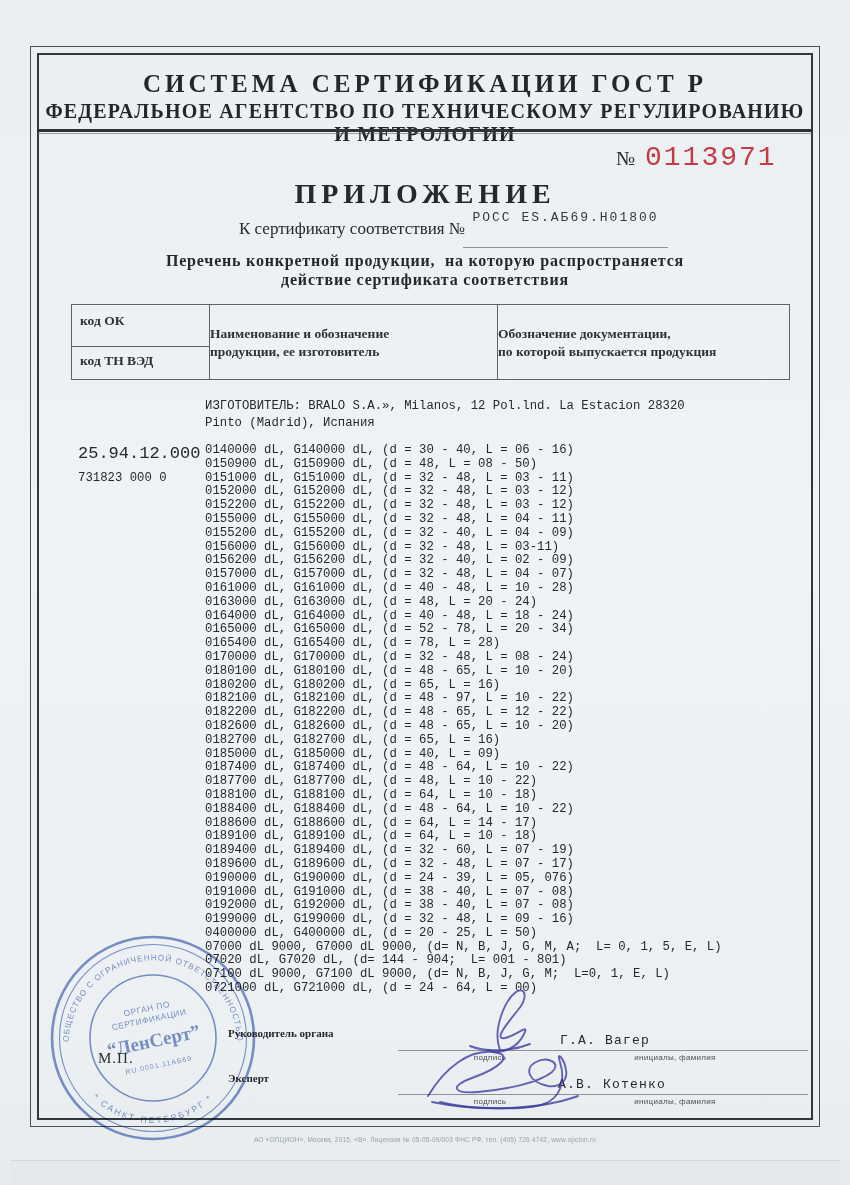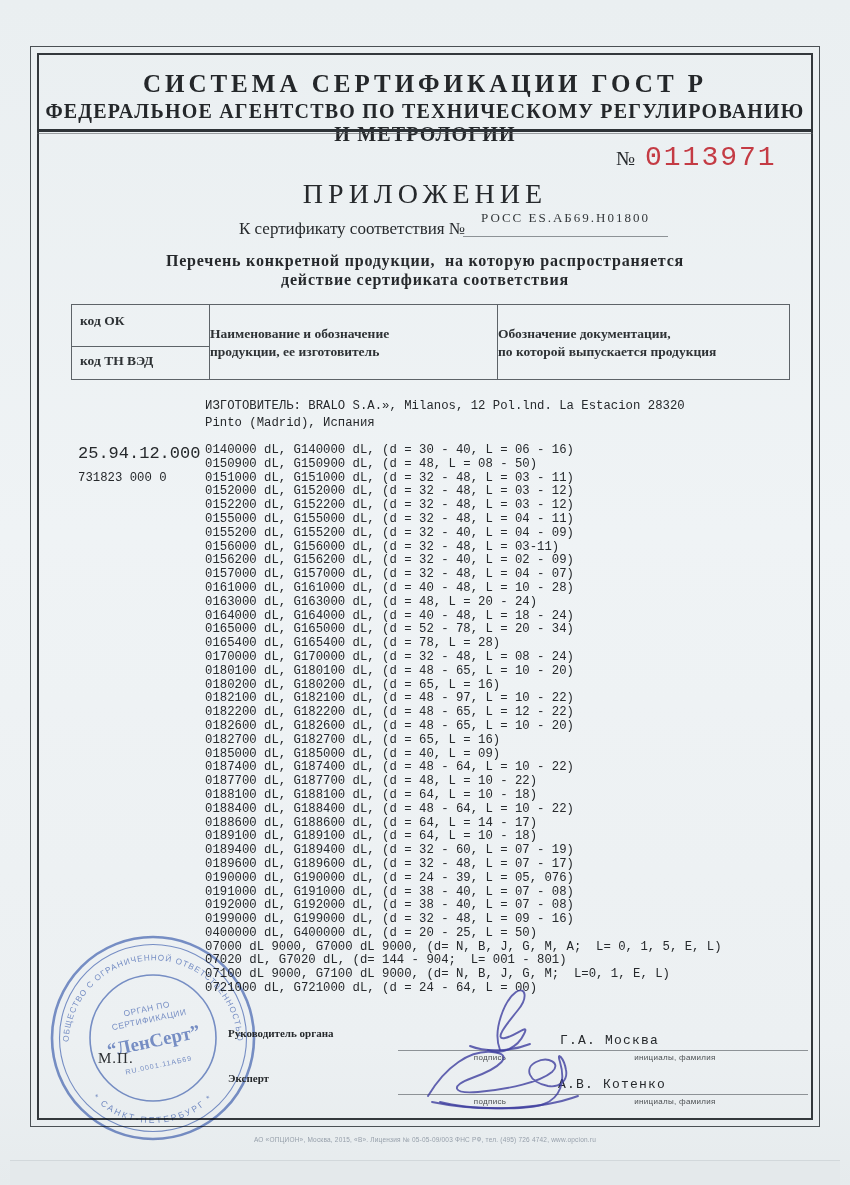--- a/index.html
+++ b/index.html
@@ -26,27 +26,27 @@
           letter-spacing:4px;color:#24272a}
   .title2{left:37px;top:100px;width:776px;text-align:center;font-size:20px;font-weight:bold;
           letter-spacing:1.2px;color:#24272a}
   .header-rule{left:37px;top:129px;width:776px;height:2.5px;background:#2e3337}
   .header-rule2{left:37px;top:133px;width:776px;height:1px;background:#55595c;opacity:.55}
 
   .num-prefix{left:616px;top:147px;font-size:20px;color:#26292c}
   .num-value{left:645px;top:142px;font-family:"Liberation Mono",monospace;font-size:28px;
              letter-spacing:2px;color:var(--number_red)}
 
-  .appendix{left:0;top:178px;width:850px;text-align:center;font-size:28px;font-weight:normal;
+  .appendix{left:0;top:178px;width:850px;text-align:center;font-size:28px;font-weight:bold;
             letter-spacing:5px;color:#26292c}
 
   .cert-label{left:239px;top:219px;font-size:17px;font-weight:normal;color:#26292c}
-  .cert-value{left:463px;top:210px;width:205px;text-align:center;font-family:Liberation Serif, serif;
+  .cert-value{left:463px;top:210px;width:205px;text-align:center;font-family:Liberation Mono, monospace;
               font-size:13px;letter-spacing:2px;color:#34383b;border-bottom:1px solid var(--line);
-              padding-bottom:10px}
+              padding-bottom:22px}
 
   .subtitle{left:0;top:252px;width:850px;text-align:center;font-size:16px;font-weight:bold;
             letter-spacing:.8px;color:#26292c;line-height:18.5px;white-space:pre-wrap}
 
   
   .tbl{left:71px;top:304px;width:719px;height:76px;border:1px solid #5d6periphery368}
   .tbl{border:1px solid #5d6368}
   .tbl-cell{position:absolute;top:0;height:100%;border-right:1px solid #5d6368}
   .cell1{left:0;width:138px}
   .cell2{left:138px;width:288px}
@@ -189,21 +189,21 @@
         <text y="9" font-size="19" font-weight="bold" text-anchor="middle" style="font-family:&quot;Liberation Serif&quot;,serif">“ЛенСерт”</text>
         <text y="30" font-size="7" text-anchor="middle" letter-spacing="1">RU.0001.11АБ69</text>
       </g>
     </g>
   </svg>
   <div class="abs mp">М.П.</div>
 
   <div class="abs sig-label" style="left:228px;top:1027px">Руководитель органа</div>
   <div class="sline" style="left:398px;top:1050px;width:256px"></div>
   <div class="caption" style="left:430px;top:1053px;width:120px">подпись</div>
-  <div class="abs sig-name" style="left:560px;top:1033px">Г.А. Москва</div>
+  <div class="abs sig-name" style="left:560px;top:1033px">Г.А. Вагер</div>
   <div class="sline" style="left:553px;top:1050px;width:255px"></div>
   <div class="caption" style="left:600px;top:1053px;width:150px">инициалы, фамилия</div>
 
   <div class="abs sig-label" style="left:228px;top:1072px">Эксперт</div>
   <div class="sline" style="left:398px;top:1094px;width:256px"></div>
   <div class="caption" style="left:430px;top:1097px;width:120px">подпись</div>
   <div class="abs sig-name" style="left:558px;top:1077px">А.В. Котенко</div>
   <div class="sline" style="left:553px;top:1094px;width:255px"></div>
   <div class="caption" style="left:600px;top:1097px;width:150px">инициалы, фамилия</div>
 

